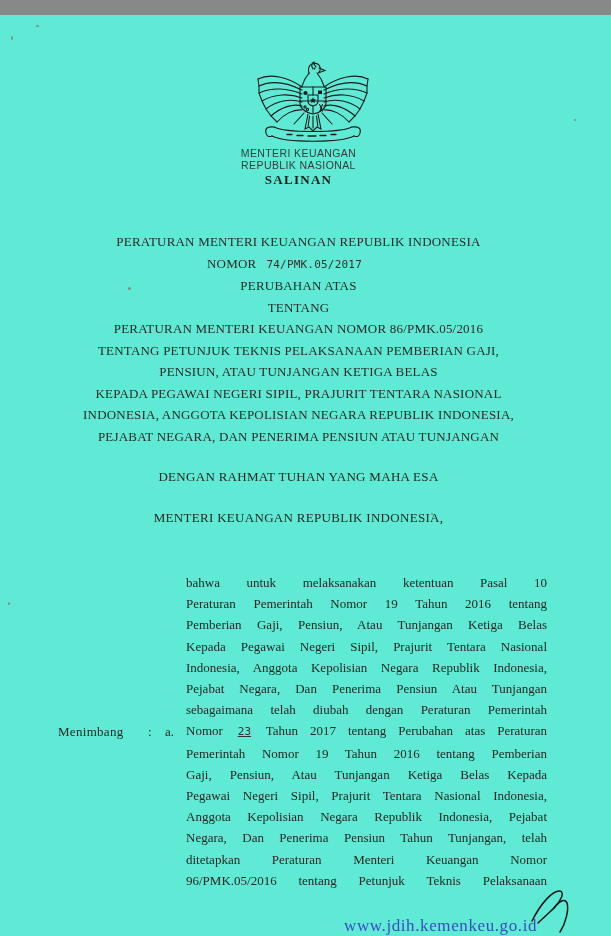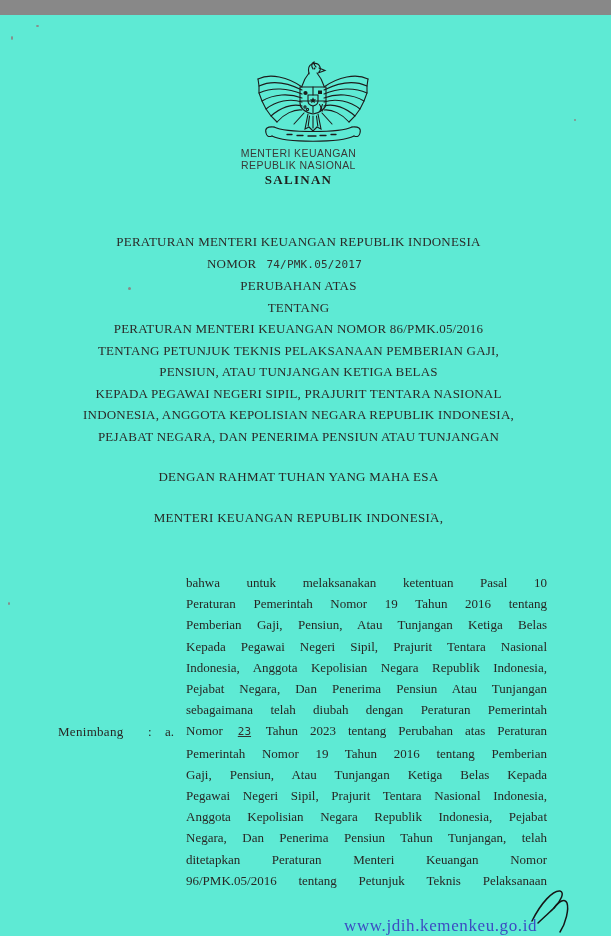--- a/index.html
+++ b/index.html
@@ -142,21 +142,21 @@
     <div class="m-colon">:</div>
     <div class="m-marker">a.</div>
     <div class="m-body">
         <div class="body-line"><span>bahwa untuk melaksanakan ketentuan Pasal 10</span></div>
         <div class="body-line"><span>Peraturan Pemerintah Nomor 19 Tahun 2016 tentang</span></div>
         <div class="body-line"><span>Pemberian Gaji, Pensiun, Atau Tunjangan Ketiga Belas</span></div>
         <div class="body-line"><span>Kepada Pegawai Negeri Sipil, Prajurit Tentara Nasional</span></div>
         <div class="body-line"><span>Indonesia, Anggota Kepolisian Negara Republik Indonesia,</span></div>
         <div class="body-line"><span>Pejabat Negara, Dan Penerima Pensiun Atau Tunjangan</span></div>
         <div class="body-line"><span>sebagaimana telah diubah dengan Peraturan Pemerintah</span></div>
-        <div class="body-line"><span>Nomor </span><span class="mono">23</span><span> Tahun 2023 tentang Perubahan atas Peraturan</span></div>
+        <div class="body-line"><span>Nomor </span><span class="mono">23</span><span> Tahun 2017 tentang Perubahan atas Peraturan</span></div>
         <div class="body-line"><span>Pemerintah Nomor 19 Tahun 2016 tentang Pemberian</span></div>
         <div class="body-line"><span>Gaji, Pensiun, Atau Tunjangan Ketiga Belas Kepada</span></div>
         <div class="body-line"><span>Pegawai Negeri Sipil, Prajurit Tentara Nasional Indonesia,</span></div>
         <div class="body-line"><span>Anggota Kepolisian Negara Republik Indonesia, Pejabat</span></div>
         <div class="body-line"><span>Negara, Dan Penerima Pensiun Tahun Tunjangan, telah</span></div>
         <div class="body-line"><span>ditetapkan Peraturan Menteri Keuangan Nomor</span></div>
         <div class="body-line"><span>96/PMK.05/2016 tentang Petunjuk Teknis Pelaksanaan</span></div>
       </div>
   </div>
 

